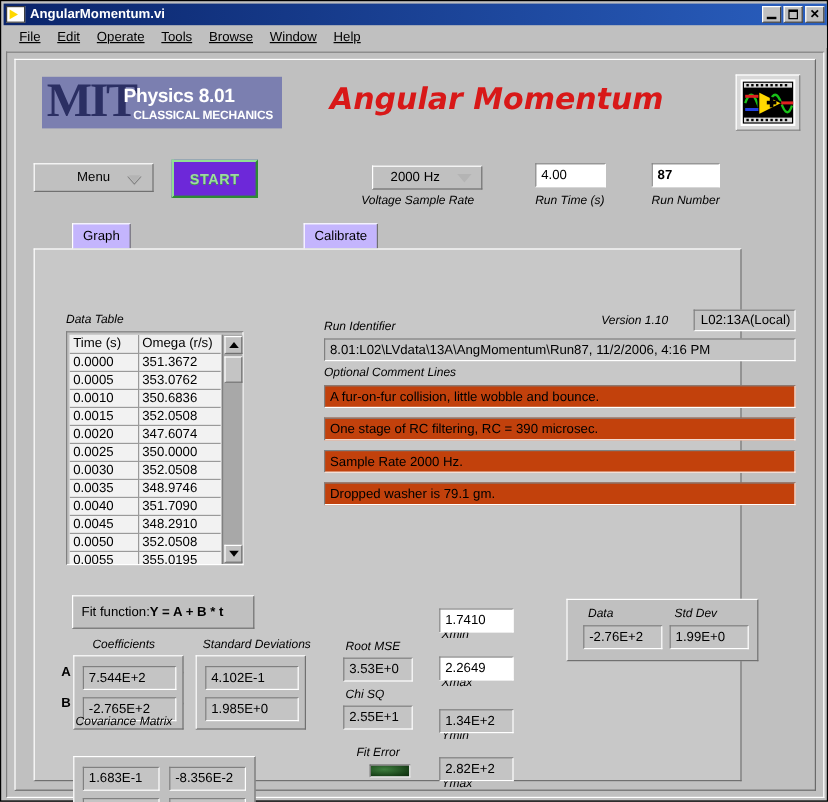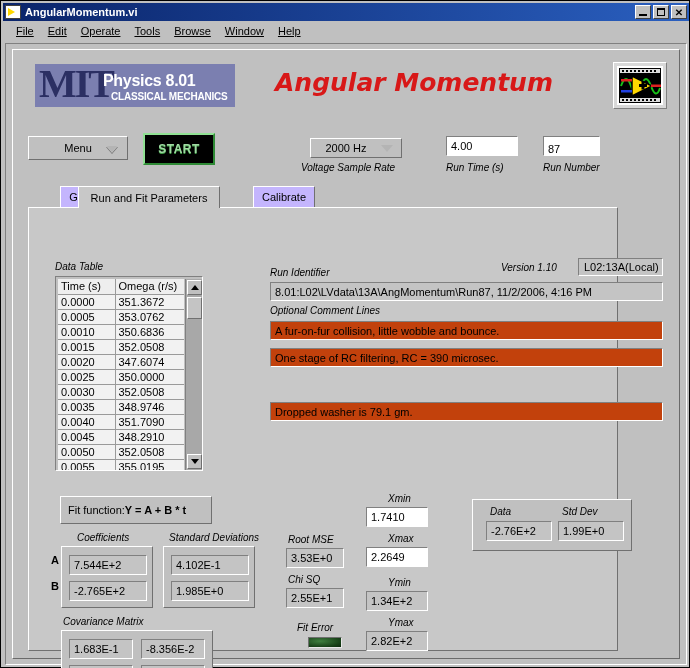--- a/index.html
+++ b/index.html
@@ -213,21 +213,21 @@
     content:""; position:absolute; left:-5px; top:-7px;
     width:0;height:0;
     border-left:5px solid transparent;
     border-right:5px solid transparent;
     border-top:6px solid #b4b4b4;
   }
 
   #start-btn {
     position: absolute; left: 130px; top: 83px;
     width: 72px; height: 32px;
-    background: #000000;
+    background: #6d28d9;
     border-top: 2px solid #90e093;
     border-left: 2px solid #90e093;
     border-right: 2px solid #2e8a35;
     border-bottom: 2px solid #2e8a35;
     box-sizing: border-box;
     display: flex; align-items: center; justify-content: center;
     font-size: 12px; font-weight: bold;
     color: #9fd9a2;
     text-shadow: 0 1px 0 #3e9c45;
     letter-spacing: 0.5px;
@@ -242,33 +242,34 @@
   #vsr-box .caret2 {
     width: 0; height: 0; margin-right: 8px;
     border-left: 6px solid transparent;
     border-right: 6px solid transparent;
     border-top: 7px solid #b4b4b4;
   }
   #vsr-label { position:absolute; left:288px; top:112px; }
 
   #rt-field {
     position:absolute; left:433px; top:86px;
-    width:72px; height:20px;
+    width:59px; height:20px;
     background:#ffffff;
     display:flex; align-items:center;
     padding-left:4px;
   }
   #rt-label { position:absolute; left:433px; top:112px; }
 
   #rn-field {
     position:absolute; left:530px; top:86px;
     width:57px; height:20px;
     background:#ffffff;
-    display:flex; align-items:flex-end;
+    display:flex; align-items:center;
     padding-left:4px;
+    font-weight:bold;
   }
   #rn-label { position:absolute; left:530px; top:112px; }
 
   
   #tabstrip { position:absolute; left:15px; top:136px; width:640px; height:22px; }
   .tab {
     position:absolute; top:0; height:22px;
     background:#c0c0c0;
     border-top:1px solid #ffffff;
     border-left:1px solid #ffffff;
@@ -415,21 +416,21 @@
   .cell.r0 { top:8px; }
   .cell.r1 { top:34px; }
 
   .rowlabel { position:absolute; left:22px; font-weight:bold; font-size:11px; }
   #lblA { top:346px; }
   #lblB { top:372px; }
   .pm { position:absolute; left:111px; font-weight:bold; font-size:11px; }
   #pm0 { top:346px; }
   #pm1 { top:372px; }
 
-  #cov-label { position:absolute; left:34px; top:408px; }
+  #cov-label { position:absolute; left:34px; top:388px; }
   #covbox {
     position:absolute; left:32px; top:422px;
     width:152px; height:62px;
     background:#c0c0c0;
   }
   .ccell {
     position:absolute;
     width:64px; height:20px;
     background:#c4c4c4;
     display:flex; align-items:center; padding-left:4px;
@@ -451,21 +452,21 @@
     width:34px; height:11px;
     background: radial-gradient(ellipse at 35% 35%, #3f7f3f 0%, #174017 70%, #0d2a0d 100%);
     border-top:1px solid #6e6e6e;
     border-left:1px solid #6e6e6e;
     border-right:1px solid #e8e8e8;
     border-bottom:1px solid #e8e8e8;
     box-sizing:border-box;
   }
 
   
-  .rng-label { position:absolute; left:359px; }
+  .rng-label { position:absolute; left:339px;margin-top:31px; }
   .rng-field {
     position:absolute; left:337px;
     width:62px; height:20px;
     display:flex; align-items:center; padding-left:4px;
   }
   .rng-field.white { background:#ffffff; }
   .rng-field.gray { background:#c4c4c4; }
   #xmin-l { top:285px; }  #xmin-f { top:299px; }
   #xmax-l { top:325px; }  #xmax-f { top:339px; }
   #ymin-l { top:369px; }  #ymin-f { top:383px; }
@@ -580,23 +581,20 @@
 
       <div id="rn-field" class="sunken">
         <span>87</span>
       </div>
       <div id="rn-label" class="lv-label">Run Number</div>
 
       <div id="tabstrip">
         <div class="tab inactive" style="left:0px; width:49px;">
           <span>Graph</span>
         </div>
-        <div class="tab active" style="left:50px; width:142px;">
-          <span>Run and Fit Parameters</span>
-        </div>
         <div class="tab inactive" style="left:193px; width:62px;">
           <span>Calibrate</span>
         </div>
       </div>
 
       <div id="tabbody">
 
         <div id="dt-label" class="lv-label">Data Table</div>
         <div id="datatable" class="sunken">
           <div id="dt-grid">
@@ -683,20 +681,23 @@
           <span>8.01:L02\LVdata\13A\AngMomentum\Run87, 11/2/2006, 4:16 PM</span>
         </div>
 
         <div id="oc-label" class="lv-label">Optional Comment Lines</div>
         <div id="cmt0" class="cmt sunken">
           <span>A fur-on-fur collision, little wobble and bounce.</span>
         </div>
         <div id="cmt1" class="cmt sunken">
           <span>One stage of RC filtering, RC = 390 microsec.</span>
         </div>
+        <div id="cmt2" class="cmt sunken">
+          <span>Sample Rate 2000 Hz.</span>
+        </div>
         <div id="cmt3" class="cmt sunken">
           <span>Dropped washer is 79.1 gm.</span>
         </div>
 
         <div id="fitfn" class="bezel">
           <span>Fit function: </span>
             <b>Y = A + B * t</b>
         </div>
 
         <div id="coef-label" class="lv-label">Coefficients</div>

